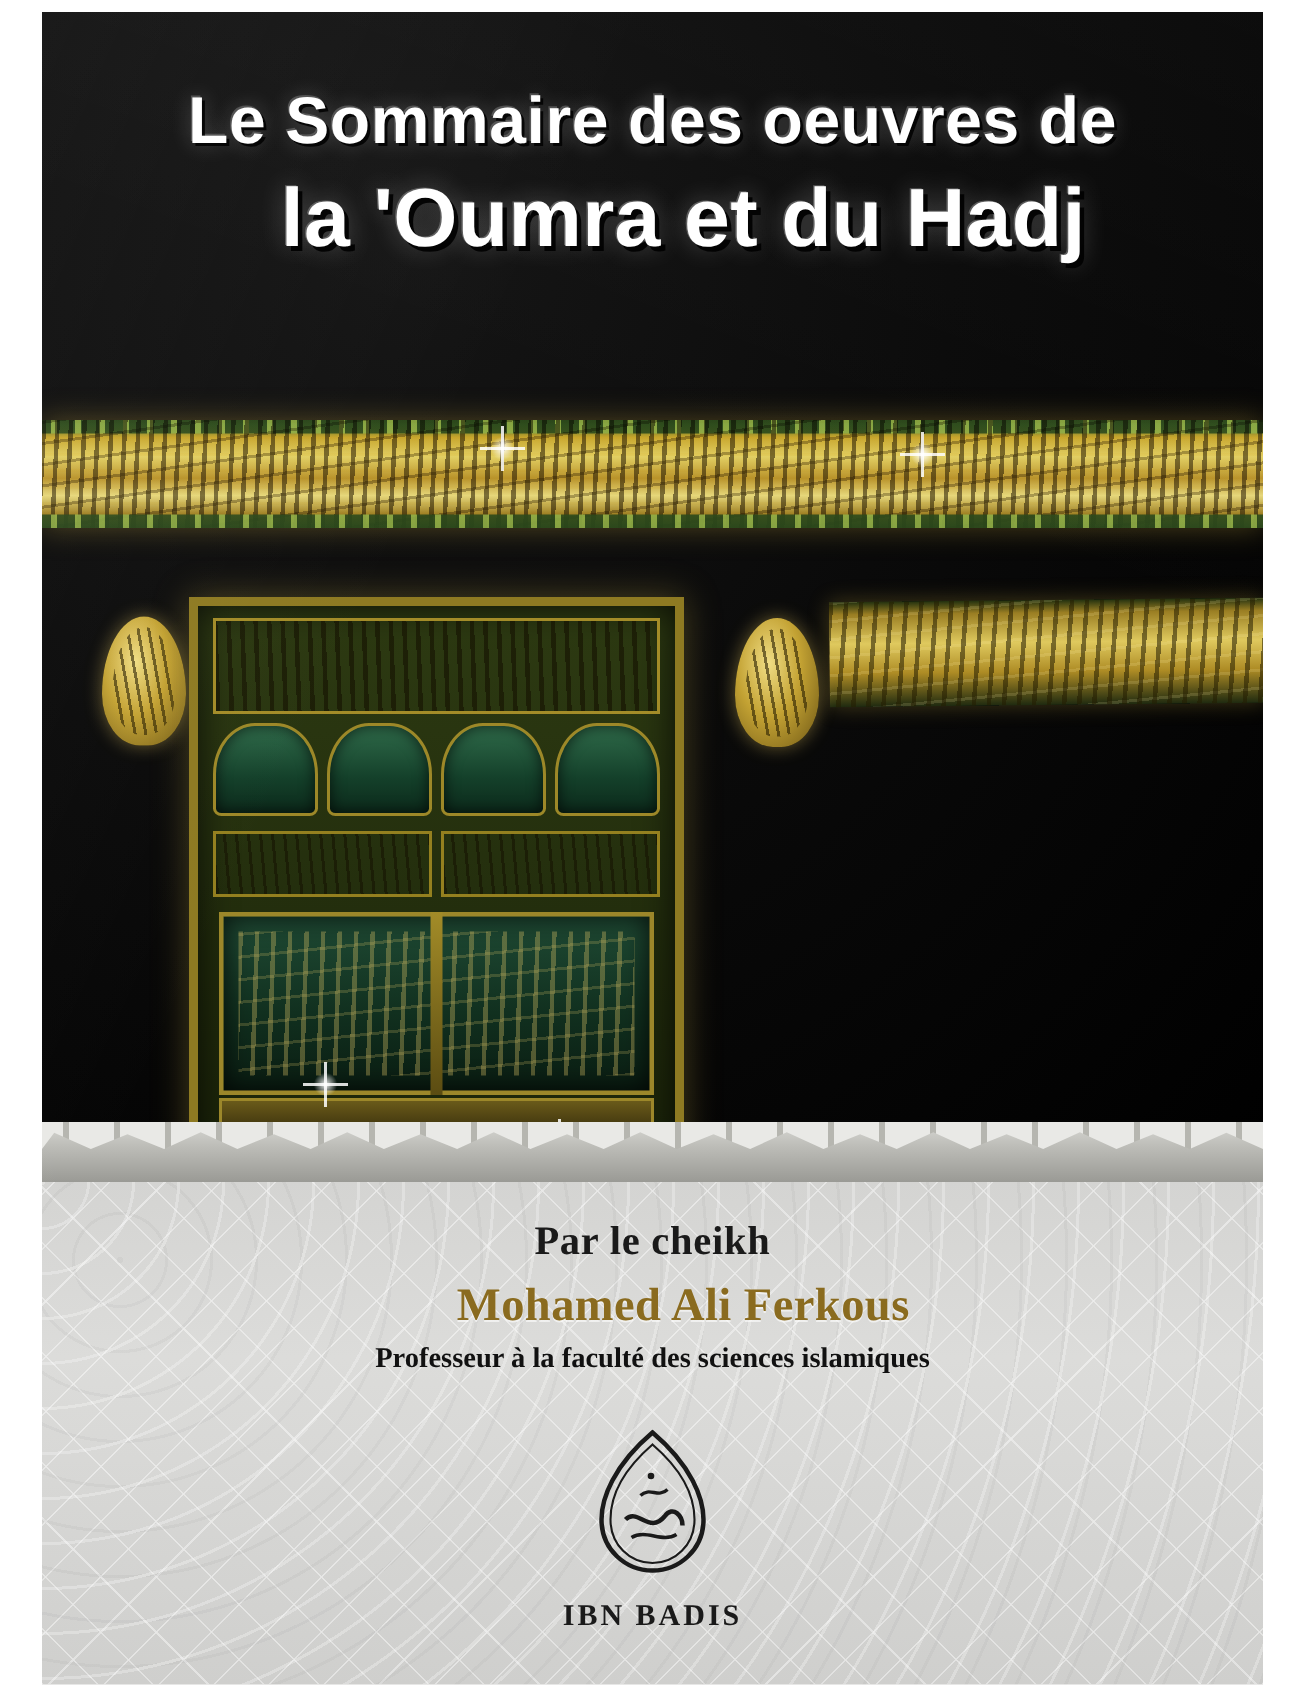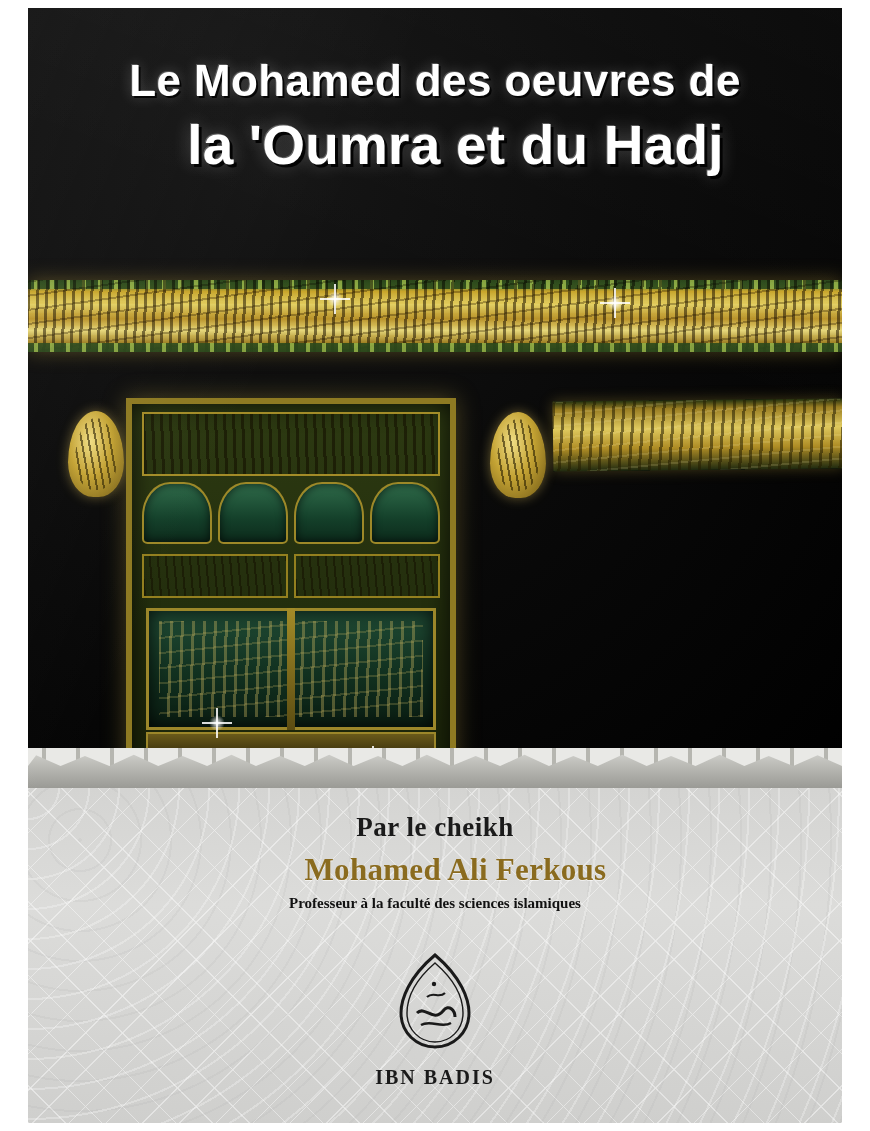--- a/index.html
+++ b/index.html
@@ -342,21 +342,21 @@
     font-size: 31px;
     font-weight: bold;
     color: #8a6b1f;
     margin-top: 9px;
     letter-spacing: 0.3px;
     text-shadow: 0 1px 0 rgba(255,255,255,0.6);
     padding-left: 41px;
   }
   .author-role {
     font-family: "Liberation Serif", serif;
-    font-size: 15px;
+    font-size: 19px;
     font-weight: bold;
     color: #111111;
     margin-top: 7px;
   }
   .author-affil {
     font-family: "Liberation Serif", serif;
     font-size: 21px;
     font-weight: bold;
     color: #111111;
     margin-top: 2px;
@@ -386,21 +386,21 @@
   }
 </style>
 </head>
 <body>
 
 <div class="book-cover">
 
   <div class="kaaba-panel">
 
     <div class="title-zone">
-      <div class="title-line-1">Le Mohamed des oeuvres de</div>
+      <div class="title-line-1">Le Sommaire des oeuvres de</div>
       <div class="title-line-2">la 'Oumra et du Hadj</div>
     </div>
 
     <div class="gold-band">
       <div class="band-edge-top"></div>
       <div class="calli"></div>
       <div class="band-edge-bottom"></div>
     </div>
 
     <div class="gold-band-small">

